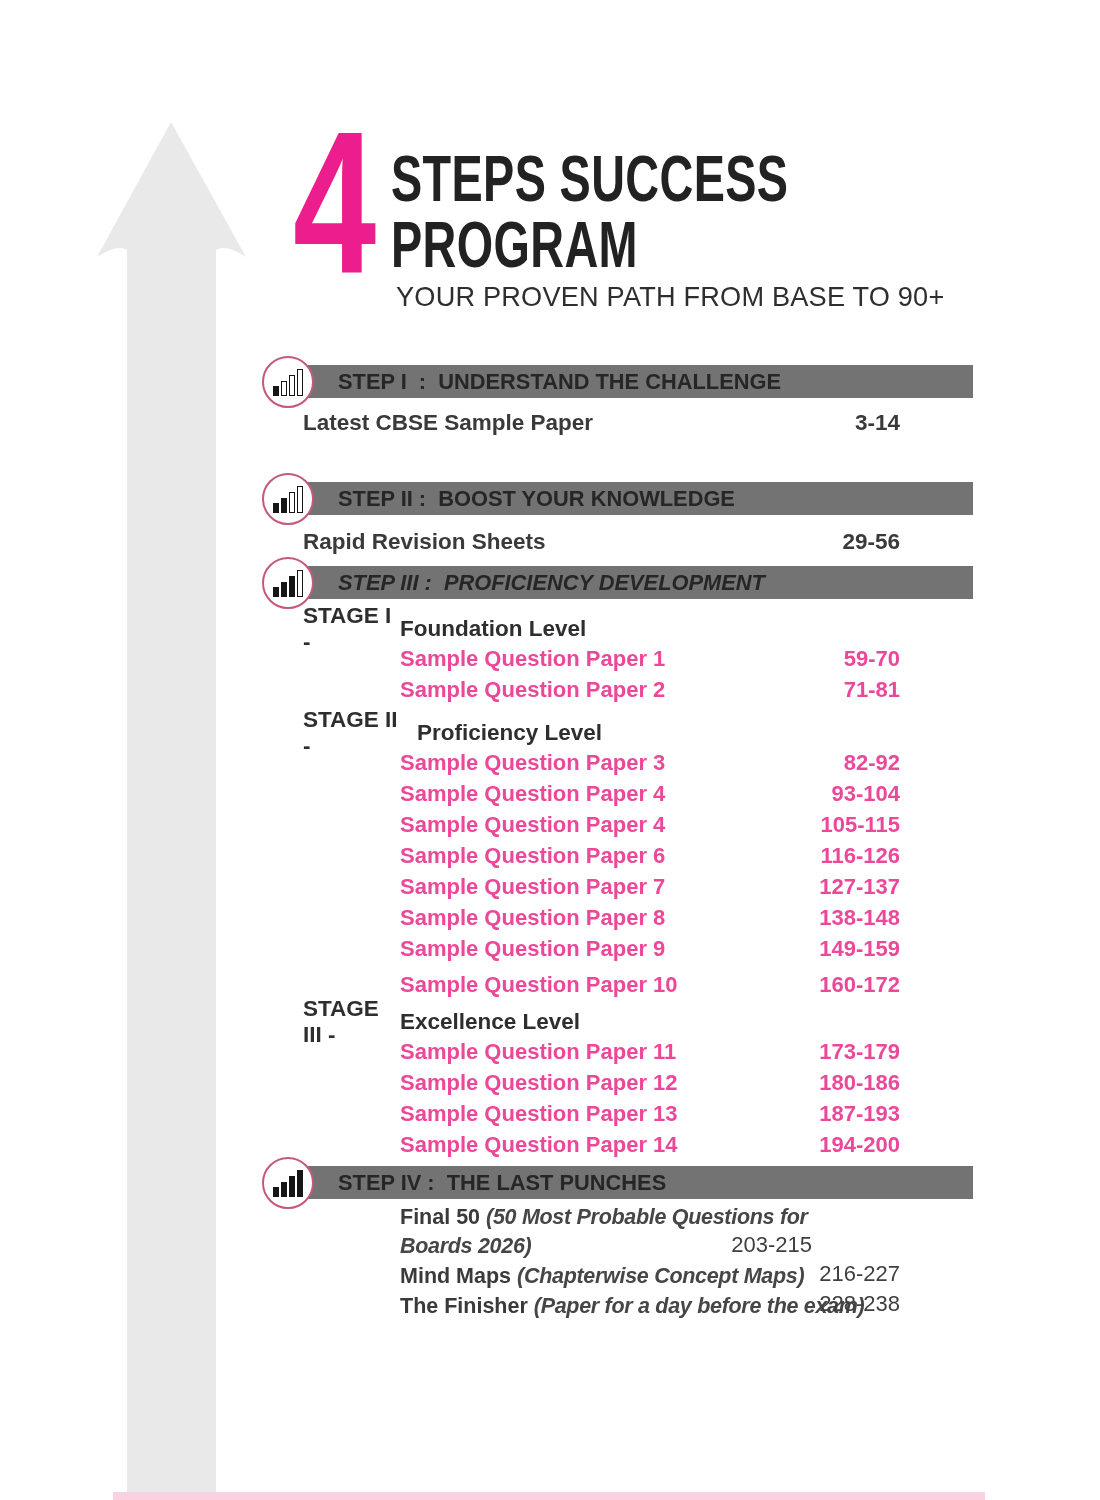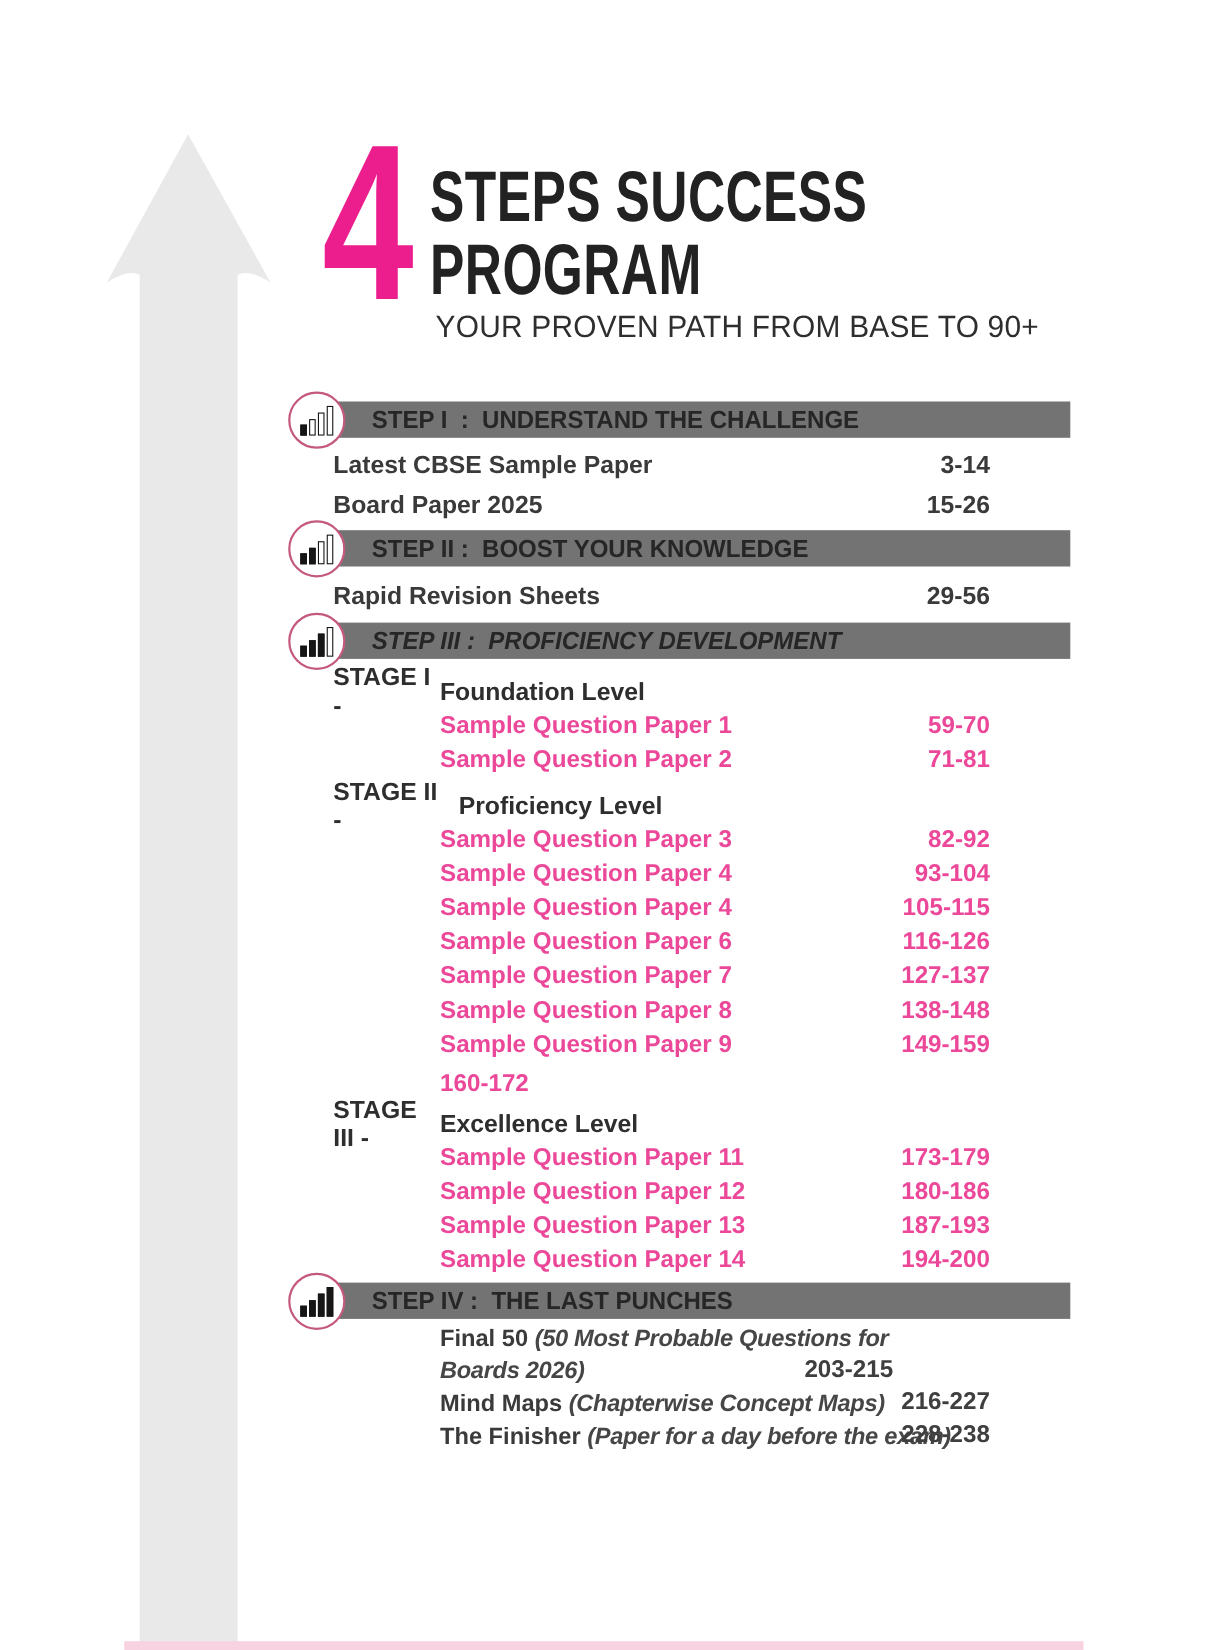--- a/index.html
+++ b/index.html
@@ -38,21 +38,21 @@
   .stage .st{width:97px;flex:none;}
   .mt8{margin-top:8px;gap:17px;}.mt5{margin-top:5px;}.mt2{margin-top:2px;}
 
   
   .g4{position:absolute;left:400px;width:500px;z-index:1;}
   .s4row{position:relative;font-size:21.5px;color:#3a3a3a;}
   .s4row.two{width:412px;height:58px;line-height:29px;}
   .s4row.one{height:30px;line-height:30px;white-space:nowrap;}
   .s4lbl{font-weight:bold;}
   .s4note{font-style:italic;font-weight:bold;color:#464646;letter-spacing:-0.3px;}
-  .s4pg{position:absolute;right:0;bottom:2px;font-weight:bold;font-size:22px;color:#3f3f3f;}
+  .s4pg{position:absolute;right:0;bottom:2px;font-weight:normal;font-size:22px;color:#3f3f3f;}
 
   .bottom-rule{position:absolute;left:113px;top:1492px;width:872px;height:8px;background:#f8d2e1;z-index:3;}
 </style>
 </head>
 <body>
 
 <div class="page">
 
   <svg class="arrow-svg" width="1100" height="1500" viewBox="0 0 1100 1500">
     <path d="M 171 122 L 246 257 Q 226 244 216 250 L 216 1500 L 127 1500 L 127 250 Q 117 244 97 257 Z" fill="#e9e9e9"></path>
@@ -75,24 +75,20 @@
         <div class="bar bh3"></div>
         <div class="bar bh4"></div>
     </div>
   </div>
 
   <div class="rows" style="top:410px;">
     <div class="row b-row">
       <span>Latest CBSE Sample Paper</span>
       <span class="pg">3-14</span>
     </div>
-    <div class="row b-row">
-      <span>Board Paper 2025</span>
-      <span class="pg">15-26</span>
-    </div>
   </div>
 
   <div class="banner" style="top:482px;">
     <span class="btxt">STEP II :  BOOST YOUR KNOWLEDGE</span>
   </div>
   <div class="icon-circle" style="top:473px;">
     <div class="bars">
       <div class="bar f bh1"></div>
         <div class="bar f bh2"></div>
         <div class="bar bh3"></div>
@@ -160,20 +156,21 @@
     </div>
     <div class="row p-row">
       <span>Sample Question Paper 8</span>
       <span class="pg">138-148</span>
     </div>
     <div class="row p-row">
       <span>Sample Question Paper 9</span>
       <span class="pg">149-159</span>
     </div>
     <div class="row p-row mt5">
+      <span>Sample Question Paper 10</span>
       <span class="pg">160-172</span>
     </div>
 
     <div class="stage mt2">
       <span class="st">STAGE III -</span>
       <span>Excellence Level</span>
     </div>
     <div class="row p-row">
       <span>Sample Question Paper 11</span>
       <span class="pg">173-179</span>

